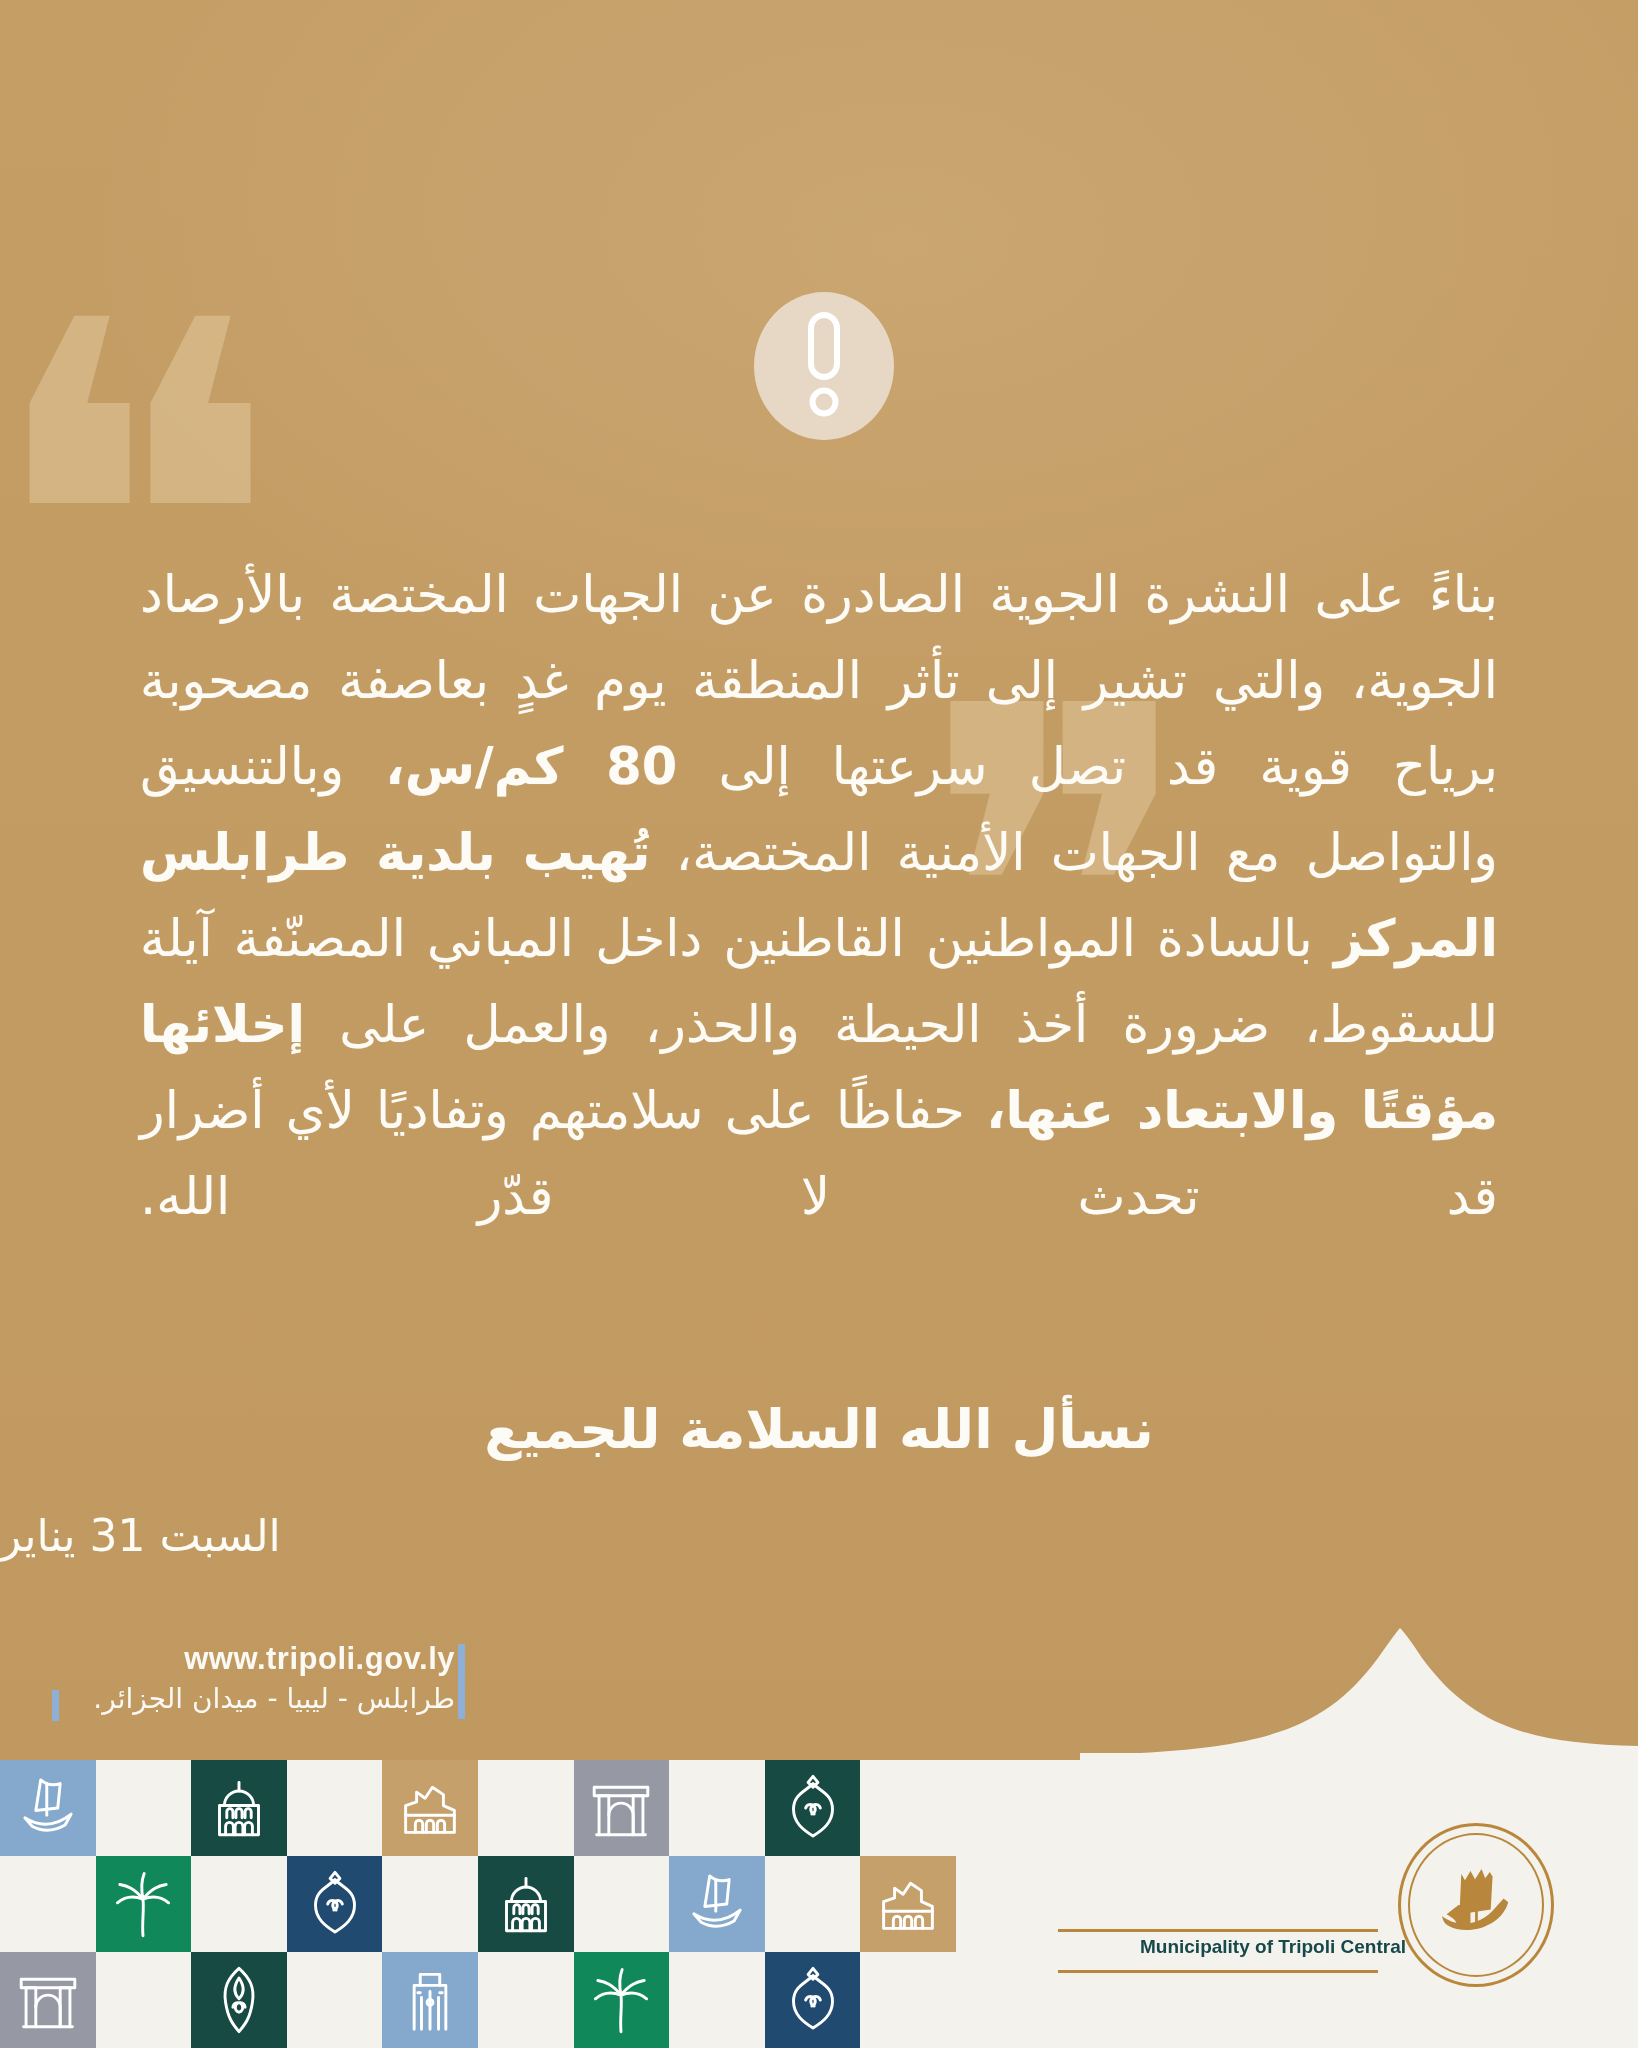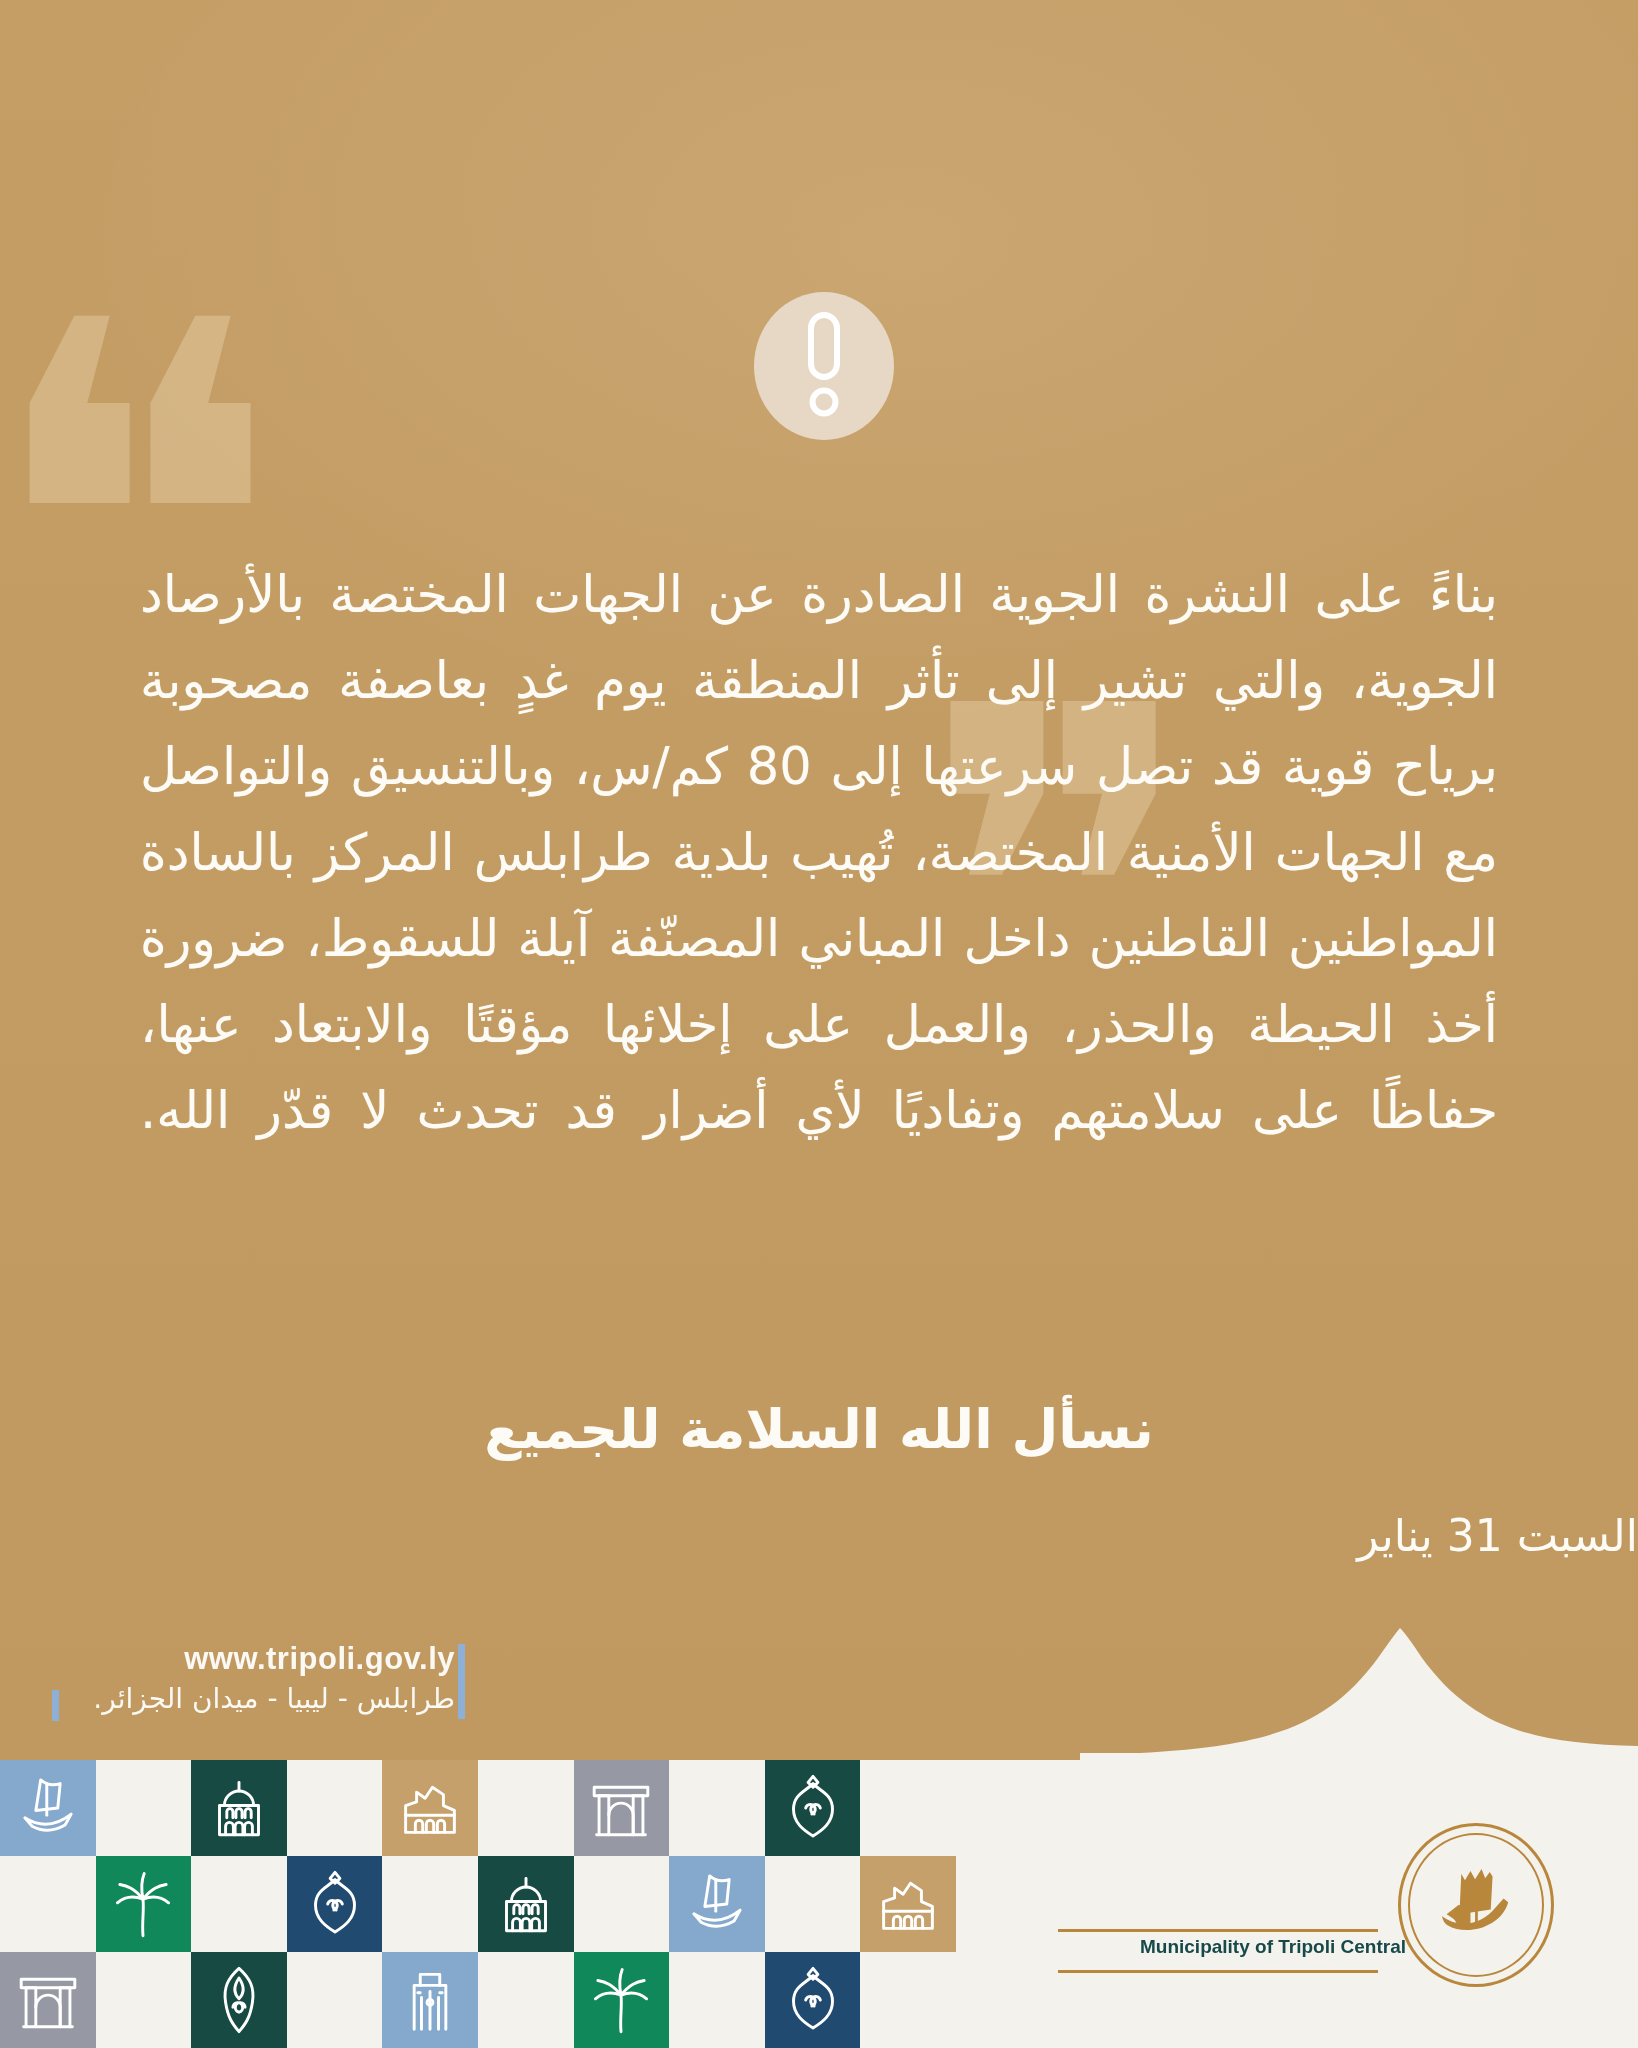--- a/index.html
+++ b/index.html
@@ -20,28 +20,28 @@
   
   #alert-badge{position:absolute;left:754px;top:292px;width:140px;height:148px;}
 
   
   #notice-paragraph{
     position:absolute;left:140px;top:552px;width:1358px;
     direction:rtl;text-align:justify;text-align-last:justify;
     color:#fdfbf6;font-size:51px;line-height:86px;font-weight:normal;
     text-shadow:0 0 1px rgba(255,255,255,0.35);
   }
-  #notice-paragraph b{font-weight:normal;}
+  #notice-paragraph b{font-weight:bold;}
 
   #dua-line{
     position:absolute;left:0;top:1398px;width:1638px;text-align:center;
     direction:rtl;color:#fdfbf6;font-size:54px;font-weight:bold;
   }
   #date-line{
-    position:absolute;left:0;top:1510px;width:1638px;text-align:right;
+    position:absolute;left:0;top:1510px;width:1638px;text-align:left;
     direction:rtl;color:#fdfbf6;font-size:44px;font-weight:normal;
   }
 
   
   #website-line{
     position:absolute;top:1641px;right:1183px;color:#fbf9f4;
     font-family:"Liberation Sans",sans-serif;font-weight:bold;font-size:31px;letter-spacing:0.5px;
   }
   #contact-bar-right{position:absolute;left:458px;top:1644px;width:7px;height:75px;}
   #contact-bar-left{position:absolute;left:52px;top:1690px;width:7px;height:31px;}

